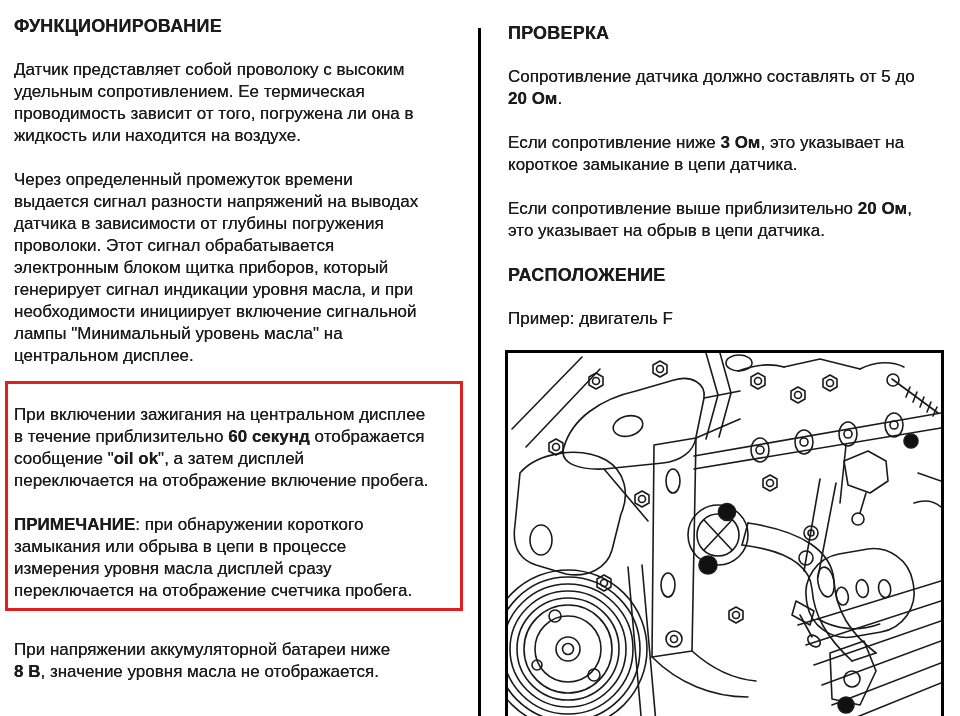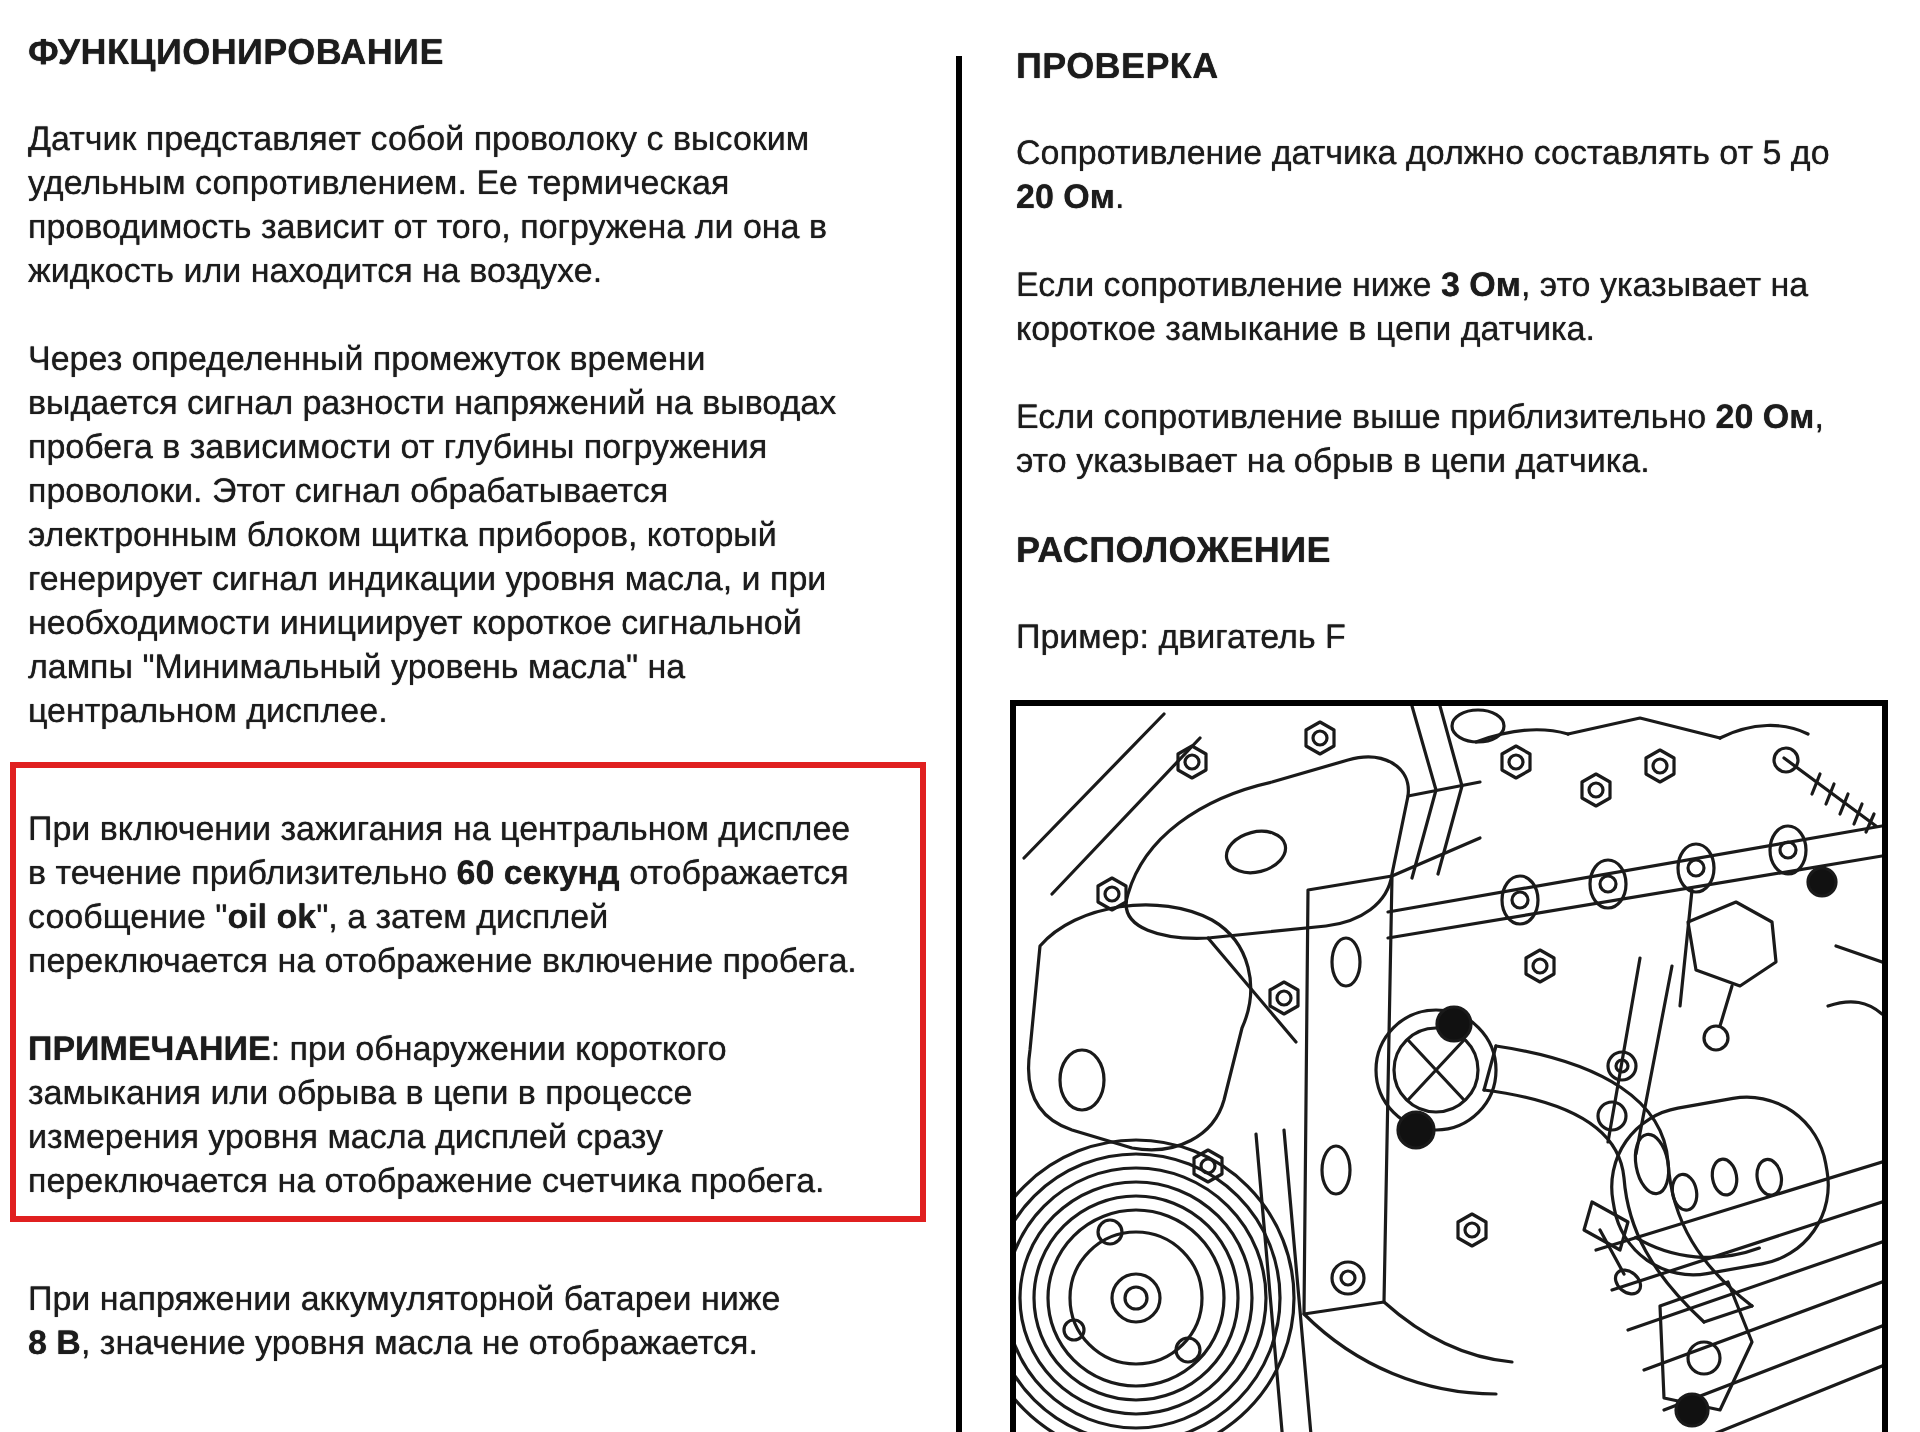--- a/index.html
+++ b/index.html
@@ -37,25 +37,25 @@
   <h2>ФУНКЦИОНИРОВАНИЕ</h2>
   <div class="para">
       <div class="line"><span>Датчик представляет собой проволоку с высоким</span></div>
       <div class="line"><span>удельным сопротивлением. Ее термическая</span></div>
       <div class="line"><span>проводимость зависит от того, погружена ли она в</span></div>
       <div class="line"><span>жидкость или находится на воздухе.</span></div>
     </div>
   <div class="para">
       <div class="line"><span>Через определенный промежуток времени</span></div>
       <div class="line"><span>выдается сигнал разности напряжений на выводах</span></div>
-      <div class="line"><span>пробега в зависимости от глубины погружения</span></div>
+      <div class="line"><span>датчика в зависимости от глубины погружения</span></div>
       <div class="line"><span>проволоки. Этот сигнал обрабатывается</span></div>
       <div class="line"><span>электронным блоком щитка приборов, который</span></div>
       <div class="line"><span>генерирует сигнал индикации уровня масла, и при</span></div>
-      <div class="line"><span>необходимости инициирует короткое сигнальной</span></div>
+      <div class="line"><span>необходимости инициирует включение сигнальной</span></div>
       <div class="line"><span>лампы "Минимальный уровень масла" на</span></div>
       <div class="line"><span>центральном дисплее.</span></div>
     </div>
 
   <div class="warning-box">
     <div class="para">
         <div class="line"><span>При включении зажигания на центральном дисплее</span></div>
         <div class="line"><span>в течение приблизительно </span><b>60 секунд</b><span> отображается</span></div>
         <div class="line"><span>сообщение "</span><b>oil ok</b><span>", а затем дисплей</span></div>
         <div class="line"><span>переключается на отображение включение пробега.</span></div>

